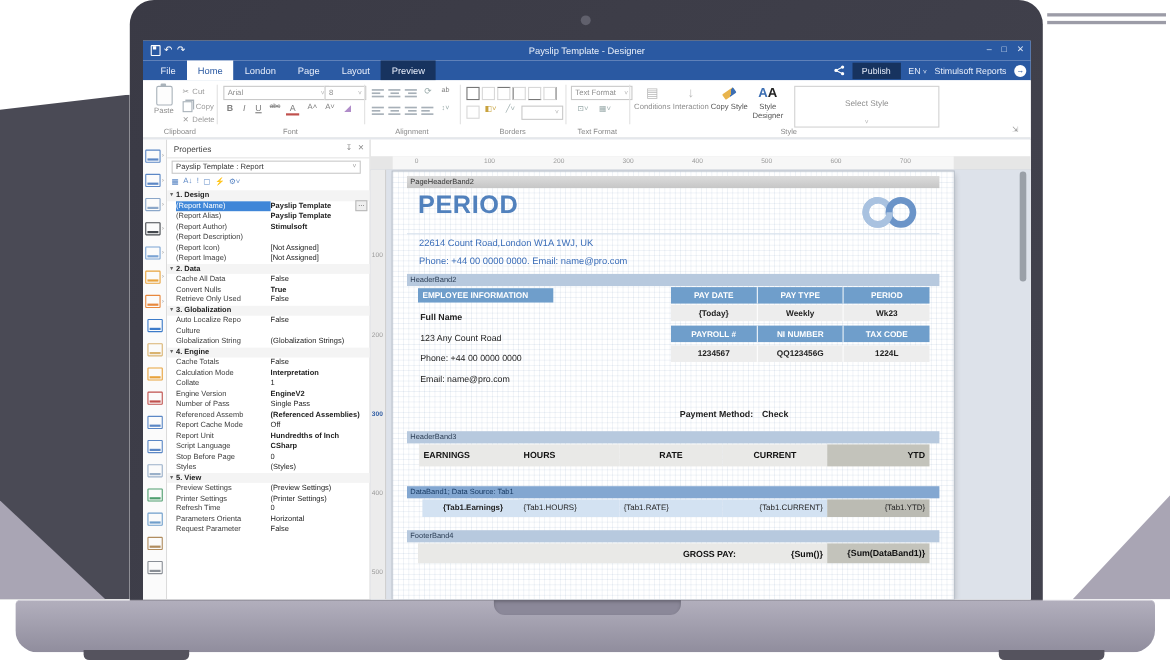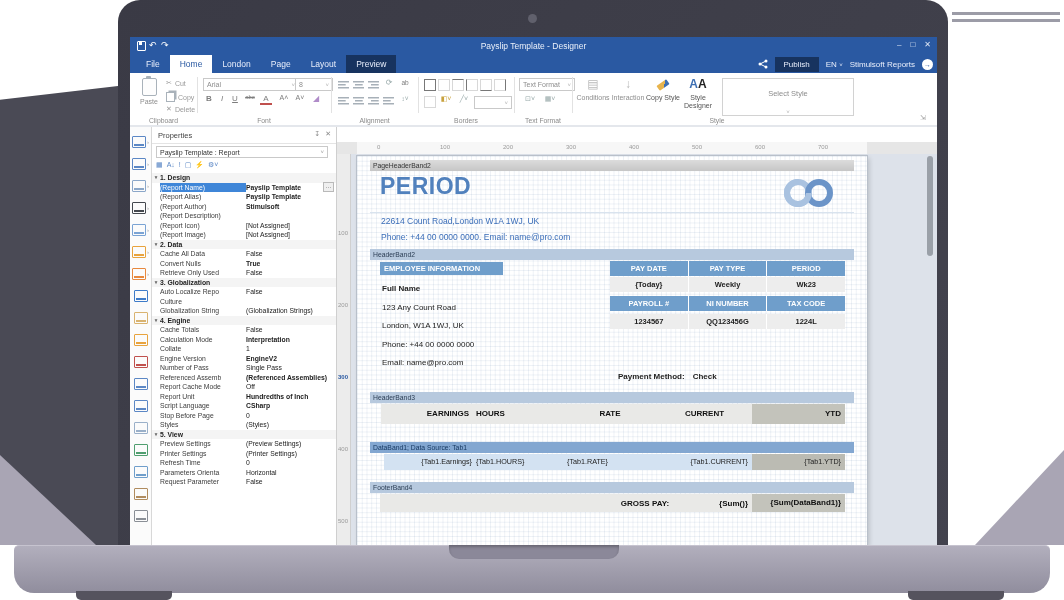--- a/index.html
+++ b/index.html
@@ -603,21 +603,20 @@
         <div class="abs" id="addr-sep"></div>
         <div class="abs rep-blue" style="left:24px;top:60px;">22614 Count Road,London W1A 1WJ, UK</div>
         <div class="abs rep-blue" style="left:24px;top:76px;">Phone: +44 00 0000 0000. Email: name@pro.com</div>
 
         <div class="abs band band-light" style="top:93px;">HeaderBand2</div>
 
         <div class="abs" id="emp-head">EMPLOYEE INFORMATION</div>
         <div class="abs" id="emp-lines">
             <div class="emp-line bold">Full Name</div>
             <div class="emp-line">123 Any Count Road</div>
-            <div class="emp-line">London, W1A 1WJ, UK</div>
             <div class="emp-line">Phone: +44 00 0000 0000</div>
             <div class="emp-line">Email: name@pro.com</div>
           </div>
 
         <div class="abs" id="pay-table">
             <div class="pt-row pt-head" style="top: 0px;">
               <div class="pt-cell">PAY DATE</div>
               <div class="pt-cell">PAY TYPE</div>
               <div class="pt-cell">PERIOD</div>
             </div>
@@ -636,30 +635,30 @@
               <div class="pt-cell">QQ123456G</div>
               <div class="pt-cell">1224L</div>
             </div>
           </div>
         <div class="abs" id="pay-method">
           <span>Payment Method:</span><span>Check</span>
         </div>
 
         <div class="abs band band-light" style="top:236px;">HeaderBand3</div>
         <div class="abs rowhost" id="earn-head" style="top:248px;height:20px;">
-            <div class="earn-cell" style="left: 1px; width: 92px; text-align: right;">EARNINGS</div>
+            <div class="earn-cell" style="left: 1px; width: 92px; text-align: left;">EARNINGS</div>
             <div class="earn-cell" style="left: 92px; width: 91px; text-align: left;">HOURS</div>
             <div class="earn-cell" style="left: 183px; width: 94px; text-align: center;">RATE</div>
             <div class="earn-cell" style="left: 277px; width: 95px; text-align: center;">CURRENT</div>
             <div class="earn-cell earn-ytd" style="left: 372px; width: 93px; text-align: right;">YTD</div>
           </div>
 
         <div class="abs band band-data" style="top:286px;">DataBand1; Data Source: Tab1</div>
         <div class="abs rowhost" id="data-row" style="top:298px;height:16px;">
-            <div class="data-cell" style="left: 4px; width: 92px; text-align: right;">{Tab1.Earnings}</div>
+            <div class="data-cell" style="left: 4px; width: 92px; text-align: center; font-weight: bold;">{Tab1.Earnings}</div>
             <div class="data-cell" style="left: 92px; width: 91px; text-align: left;">{Tab1.HOURS}</div>
             <div class="data-cell" style="left: 183px; width: 94px; text-align: left;">{Tab1.RATE}</div>
             <div class="data-cell" style="left: 277px; width: 95px; text-align: right;">{Tab1.CURRENT}</div>
             <div class="data-cell data-ytd" style="left: 372px; width: 93px; text-align: right;">{Tab1.YTD}</div>
           </div>
 
         <div class="abs band band-light" style="top:326px;">FooterBand4</div>
         <div class="abs" id="foot-row">
           <div id="foot-left">
             <span>GROSS PAY:</span>

